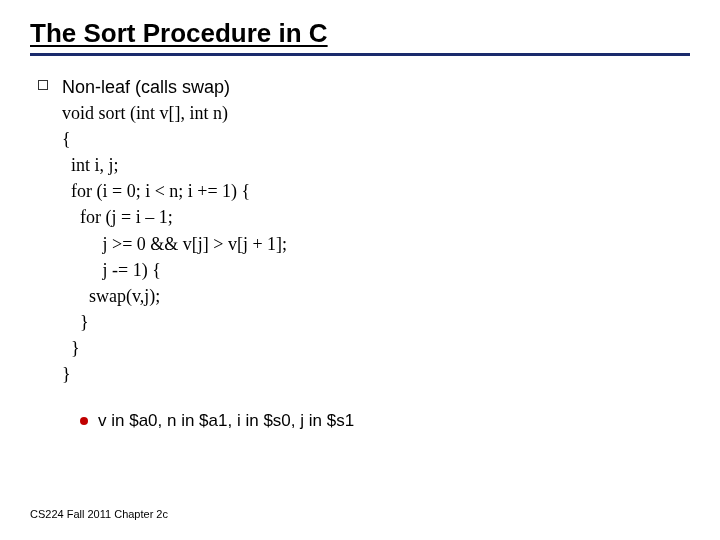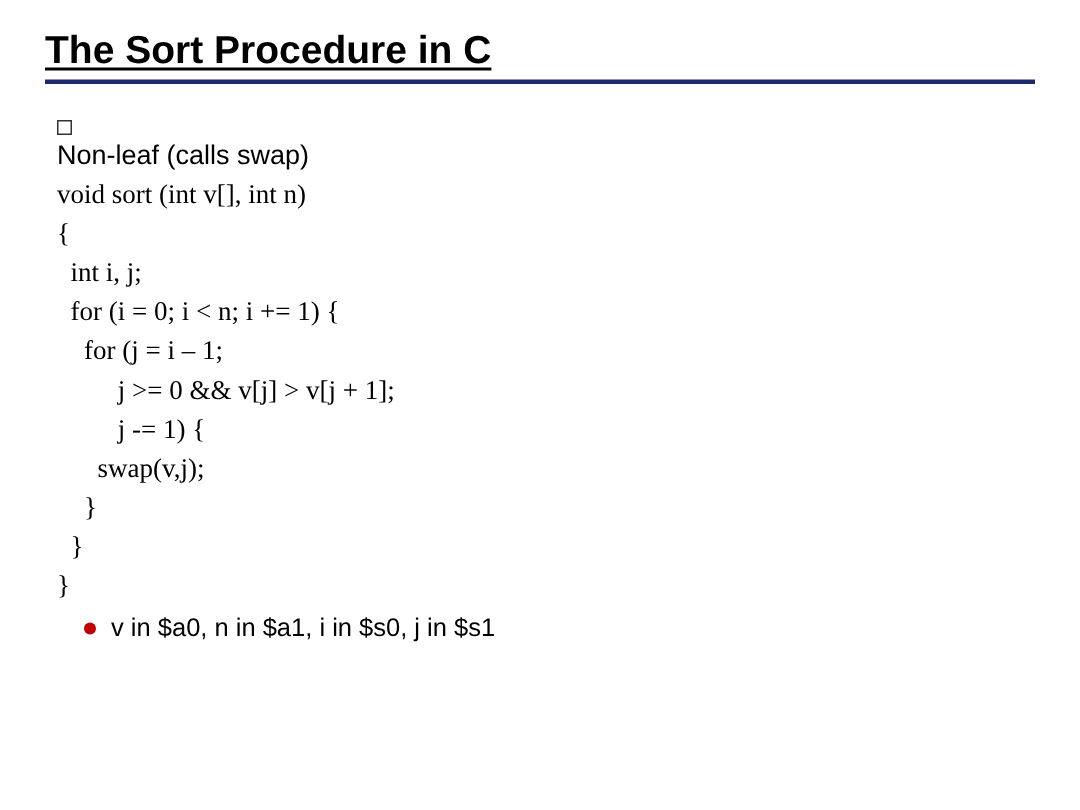--- a/index.html
+++ b/index.html
@@ -31,21 +31,20 @@
     text-underline-offset: 3px;
   }
   .body {
     padding-left: 8px;
   }
   .row {
     display: flex;
     align-items: flex-start;
     line-height: 1.45;
     font-size: 18px;
-    flex-direction: column;
   }
   .bullet-sq {
     width: 10px;
     height: 10px;
     border: 1.5px solid #333;
     margin-top: 6px;
     margin-right: 14px;
     flex: 0 0 auto;
   }
   .content {
@@ -57,21 +56,21 @@
   }
   .code {
     font-family: Liberation Serif, serif;
     font-size: 18px;
     white-space: pre;
     line-height: 1.45;
   }
   .subrow {
     display: flex;
     align-items: center;
-    margin-top: 4px;
+    margin-top: 22px;
     margin-left: 18px;
   }
   .bullet-dot {
     width: 8px;
     height: 8px;
     background: #c00000;
     border-radius: 50%;
     margin-right: 10px;
     flex: 0 0 auto;
   }
@@ -114,13 +113,14 @@
   }
 }</div>
         <div class="subrow">
           <div class="bullet-dot"></div>
           <div class="subtext">v in $a0, n in $a1, i in $s0, j in $s1</div>
         </div>
       </div>
     </div>
   </div>
 
+  <div class="footer">CS224 Fall 2011 Chapter 2c</div>
 </div>
 
 </body></html>

